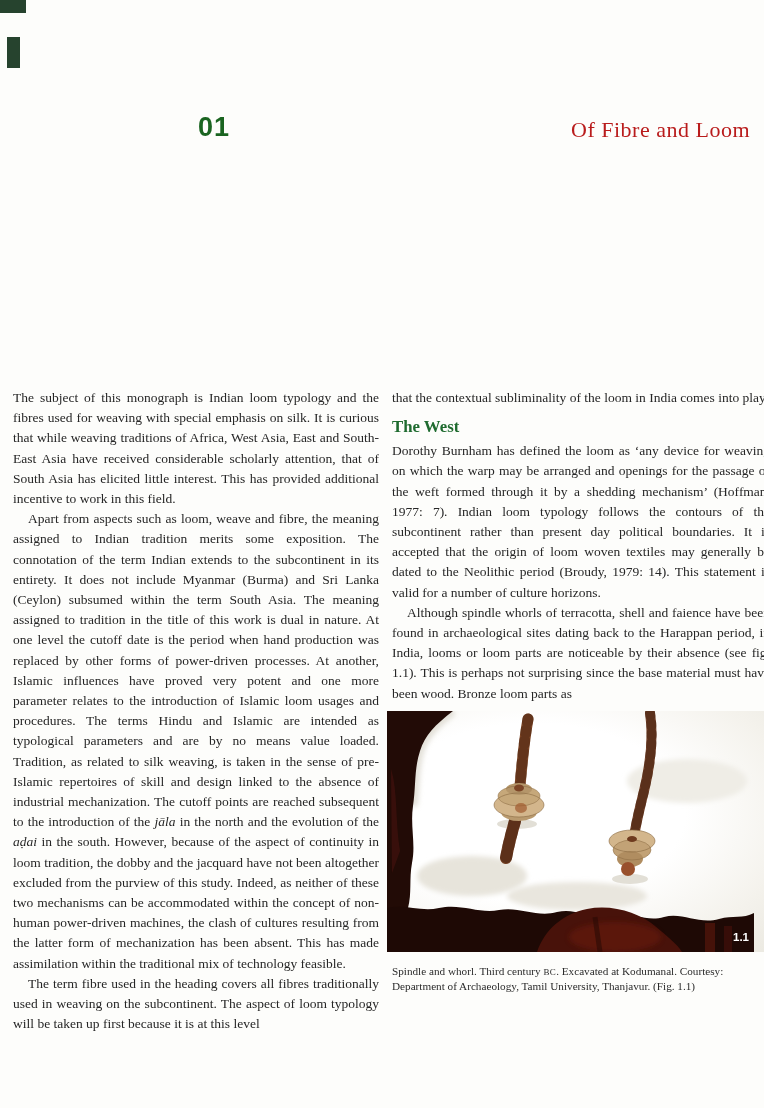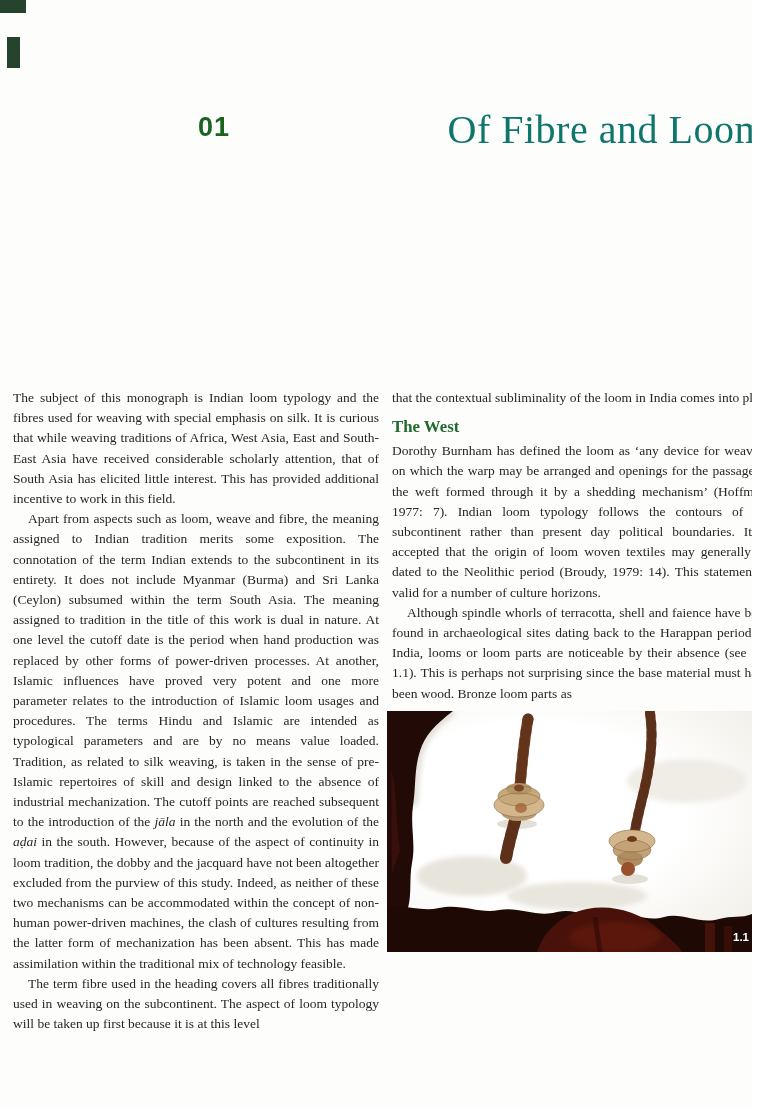--- a/index.html
+++ b/index.html
@@ -1,33 +1,33 @@
 <!DOCTYPE html>
 <html lang="en"><head>
 <meta charset="utf-8">
 <style>
   html,body{margin:0;padding:0;background:#ffffff;}
   .page{
     position:relative;width:752px;height:1108px;background:#fdfdfb;overflow:hidden;
-    font-family:"Liberation Serif", serif;color:#262626;
+    font-family:"Liberation Serif", serif;color:#262626;padding-left:12px;
   }
   
   .corner-mark{position:absolute;background:#26432e;}
   .mark1{left:0;top:0;width:26px;height:13px;}
   .mark2{left:7px;top:37px;width:13px;height:31px;}
 
   
   .chapter-number{
     position:absolute;left:198px;top:112px;
     font-family:"Liberation Sans", sans-serif;font-weight:bold;
     font-size:27px;color:#1a6420;letter-spacing:1px;
   }
   .page-title{
-    position:absolute;left:436px;top:110px;width:330px;text-align:right;
-    font-size:40px;color:#0f766e;letter-spacing:0.5px;line-height:40px;
+    position:absolute;left:420px;top:110px;width:330px;text-align:right;
+    font-size:22px;color:#b91c1c;letter-spacing:0.5px;line-height:40px;
   }
 
   
   .col{position:absolute;top:388px;font-size:13.5px;line-height:20.2px;text-align:justify;}
   .col-left{left:13px;width:366px;}
   .col-right{left:392px;width:378px;}
   .section-heading{
     font-size:16.8px;font-weight:bold;color:#1f6b2f;margin:0 0 4px 0;
     line-height:20px;text-align:left;
   }
@@ -132,15 +132,16 @@
             <ellipse cx="241" cy="158" rx="7" ry="7" fill="#99502c"></ellipse>
             <ellipse cx="245" cy="130" rx="23" ry="11" fill="none" stroke="#8a6a42" stroke-width="1" opacity="0.6"></ellipse>
             <ellipse cx="245" cy="139" rx="19" ry="10" fill="none" stroke="#8a6a42" stroke-width="1" opacity="0.5"></ellipse>
             <ellipse cx="245" cy="128" rx="5" ry="3" fill="#6e3a1e"></ellipse>
           </g>
         </g>
       </svg>
       <div class="photo-label">1.1</div>
     </div>
 
+    <p class="figure-caption"><span>Spindle and whorl. Third century </span><span class="sc">BC</span><span>. Excavated at Kodumanal. Courtesy: Department of Archaeology, Tamil University, Thanjavur. (Fig. 1.1)</span></p>
   </div>
 
 </div>
 
 </body></html>

